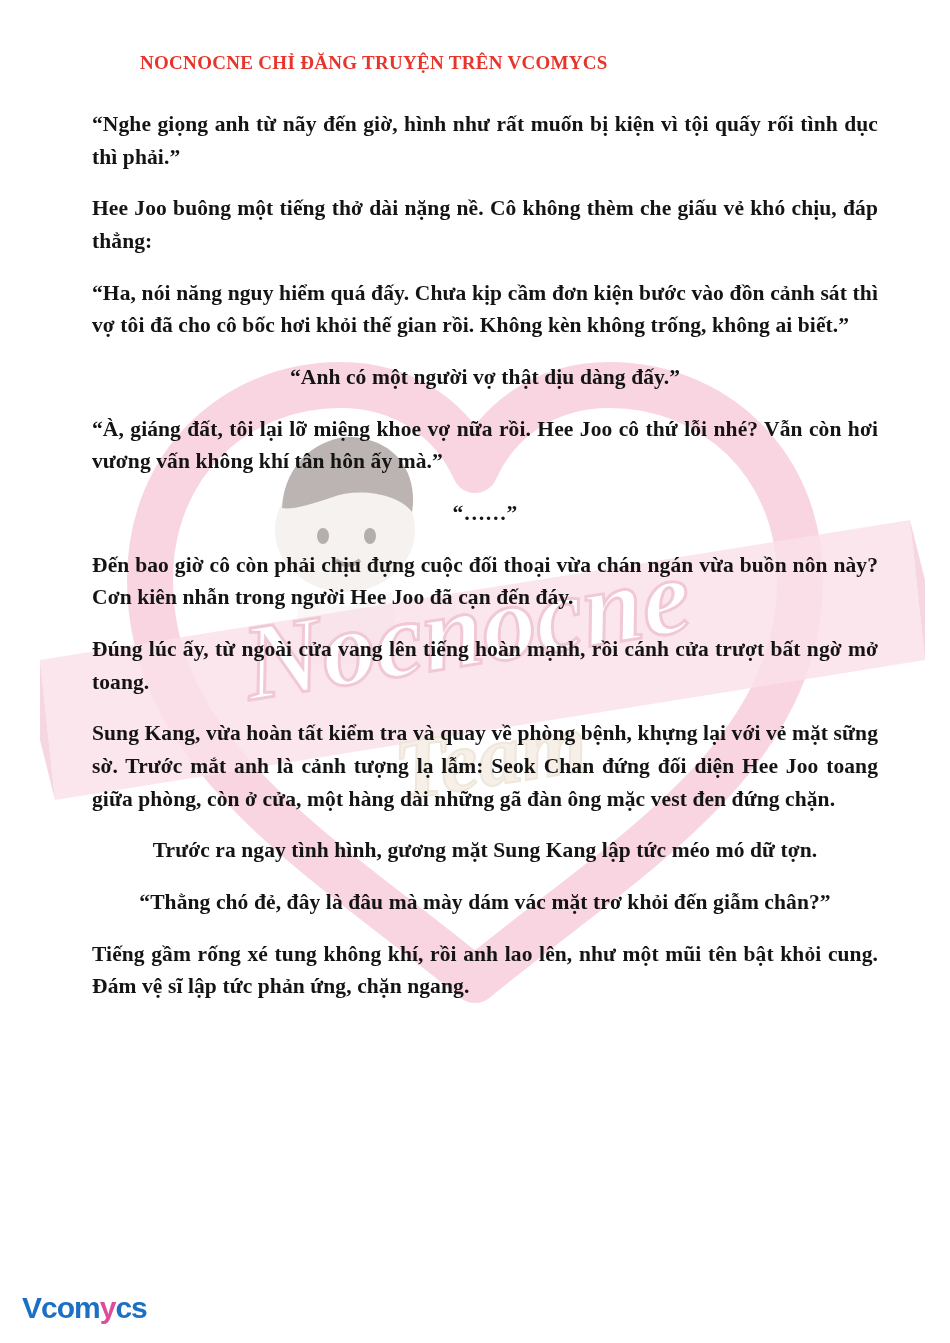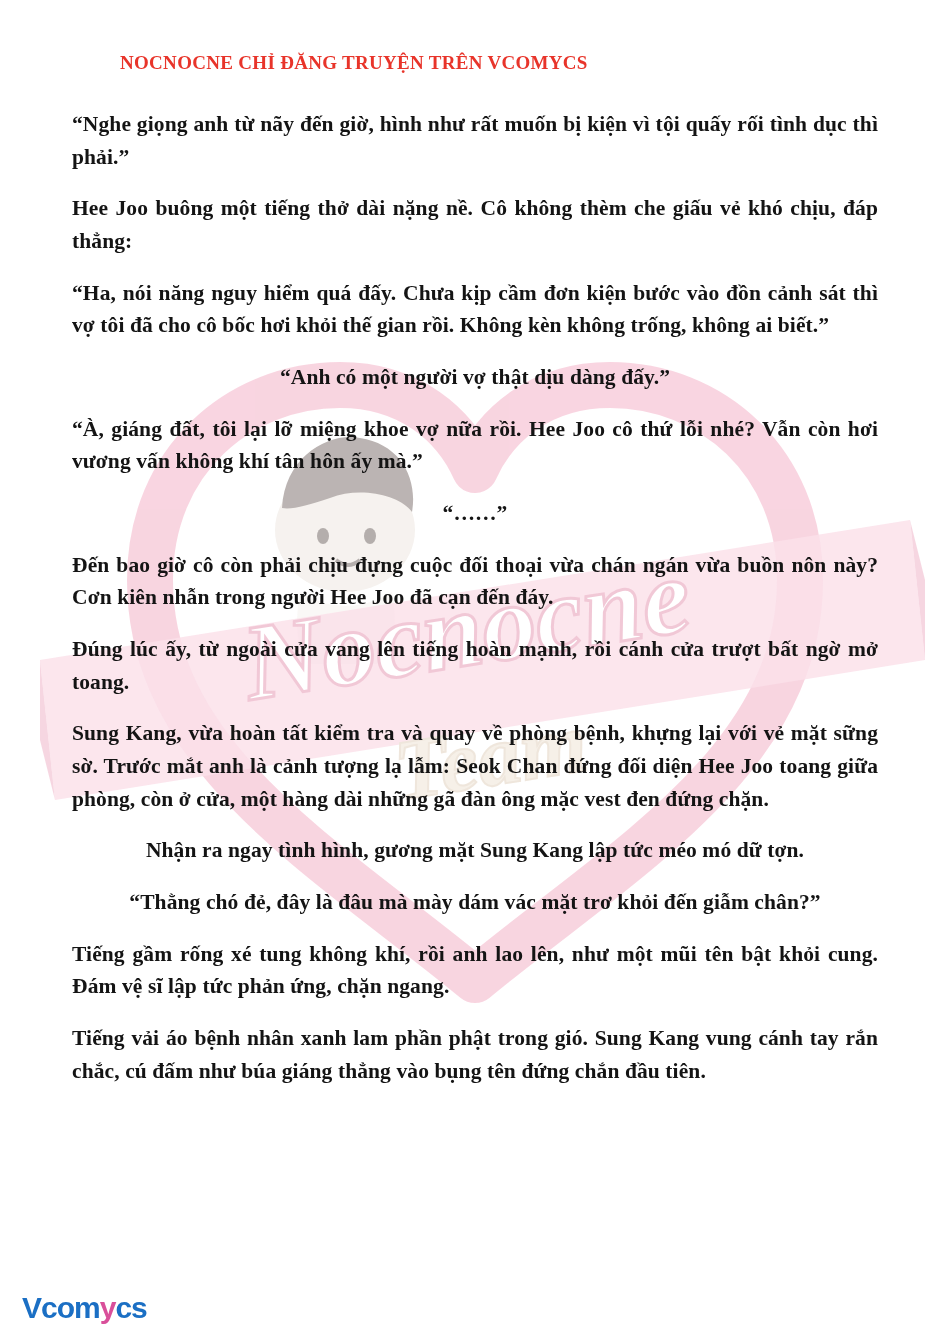--- a/index.html
+++ b/index.html
@@ -24,21 +24,21 @@
     width: 950px;
     height: 1343px;
     pointer-events: none;
     z-index: 0;
   }
 
   
   .page {
     position: relative;
     z-index: 2;
-    padding: 52px 72px 0 72px;
+    padding: 52px 72px 0 92px;
     box-sizing: border-box;
   }
 
   .banner {
     color: #e8342a;
     font-family: "Liberation Serif", serif;
     font-weight: bold;
     font-size: 19px;
     letter-spacing: 0.3px;
     text-align: left;
@@ -125,24 +125,23 @@
   <div class="body-text">
     <p>“Nghe giọng anh từ nãy đến giờ, hình như rất muốn bị kiện vì tội quấy rối tình dục thì phải.”</p>
     <p>Hee Joo buông một tiếng thở dài nặng nề. Cô không thèm che giấu vẻ khó chịu, đáp thẳng:</p>
     <p>“Ha, nói năng nguy hiểm quá đấy. Chưa kịp cầm đơn kiện bước vào đồn cảnh sát thì vợ tôi đã cho cô bốc hơi khỏi thế gian rồi. Không kèn không trống, không ai biết.”</p>
     <p class="short">“Anh có một người vợ thật dịu dàng đấy.”</p>
     <p>“À, giáng đất, tôi lại lỡ miệng khoe vợ nữa rồi. Hee Joo cô thứ lỗi nhé? Vẫn còn hơi vương vấn không khí tân hôn ấy mà.”</p>
     <p class="short">“……”</p>
     <p>Đến bao giờ cô còn phải chịu đựng cuộc đối thoại vừa chán ngán vừa buồn nôn này? Cơn kiên nhẫn trong người Hee Joo đã cạn đến đáy.</p>
     <p>Đúng lúc ấy, từ ngoài cửa vang lên tiếng hoàn mạnh, rồi cánh cửa trượt bất ngờ mở toang.</p>
     <p>Sung Kang, vừa hoàn tất kiểm tra và quay về phòng bệnh, khựng lại với vẻ mặt sững sờ. Trước mắt anh là cảnh tượng lạ lẫm: Seok Chan đứng đối diện Hee Joo toang giữa phòng, còn ở cửa, một hàng dài những gã đàn ông mặc vest đen đứng chặn.</p>
-    <p class="short">Nhận ra ngay tình hình, gương mặt Sung Kang lập tức méo mó dữ tợn.</p>
+    <p class="short">Trước ra ngay tình hình, gương mặt Sung Kang lập tức méo mó dữ tợn.</p>
     <p class="short">“Thằng chó đẻ, đây là đâu mà mày dám vác mặt trơ khỏi đến giẫm chân?”</p>
     <p>Tiếng gầm rống xé tung không khí, rồi anh lao lên, như một mũi tên bật khỏi cung. Đám vệ sĩ lập tức phản ứng, chặn ngang.</p>
-    <p>Tiếng vải áo bệnh nhân xanh lam phần phật trong gió. Sung Kang vung cánh tay rắn chắc, cú đấm như búa giáng thẳng vào bụng tên đứng chắn đầu tiên.</p>
   </div>
 </div>
 
 <div class="footer-logo">
   <span class="v">V</span>
   <span class="c">c</span>
   <span class="o">o</span>
   <span class="m">m</span>
   <span class="y">y</span>
   <span class="c2">c</span>

